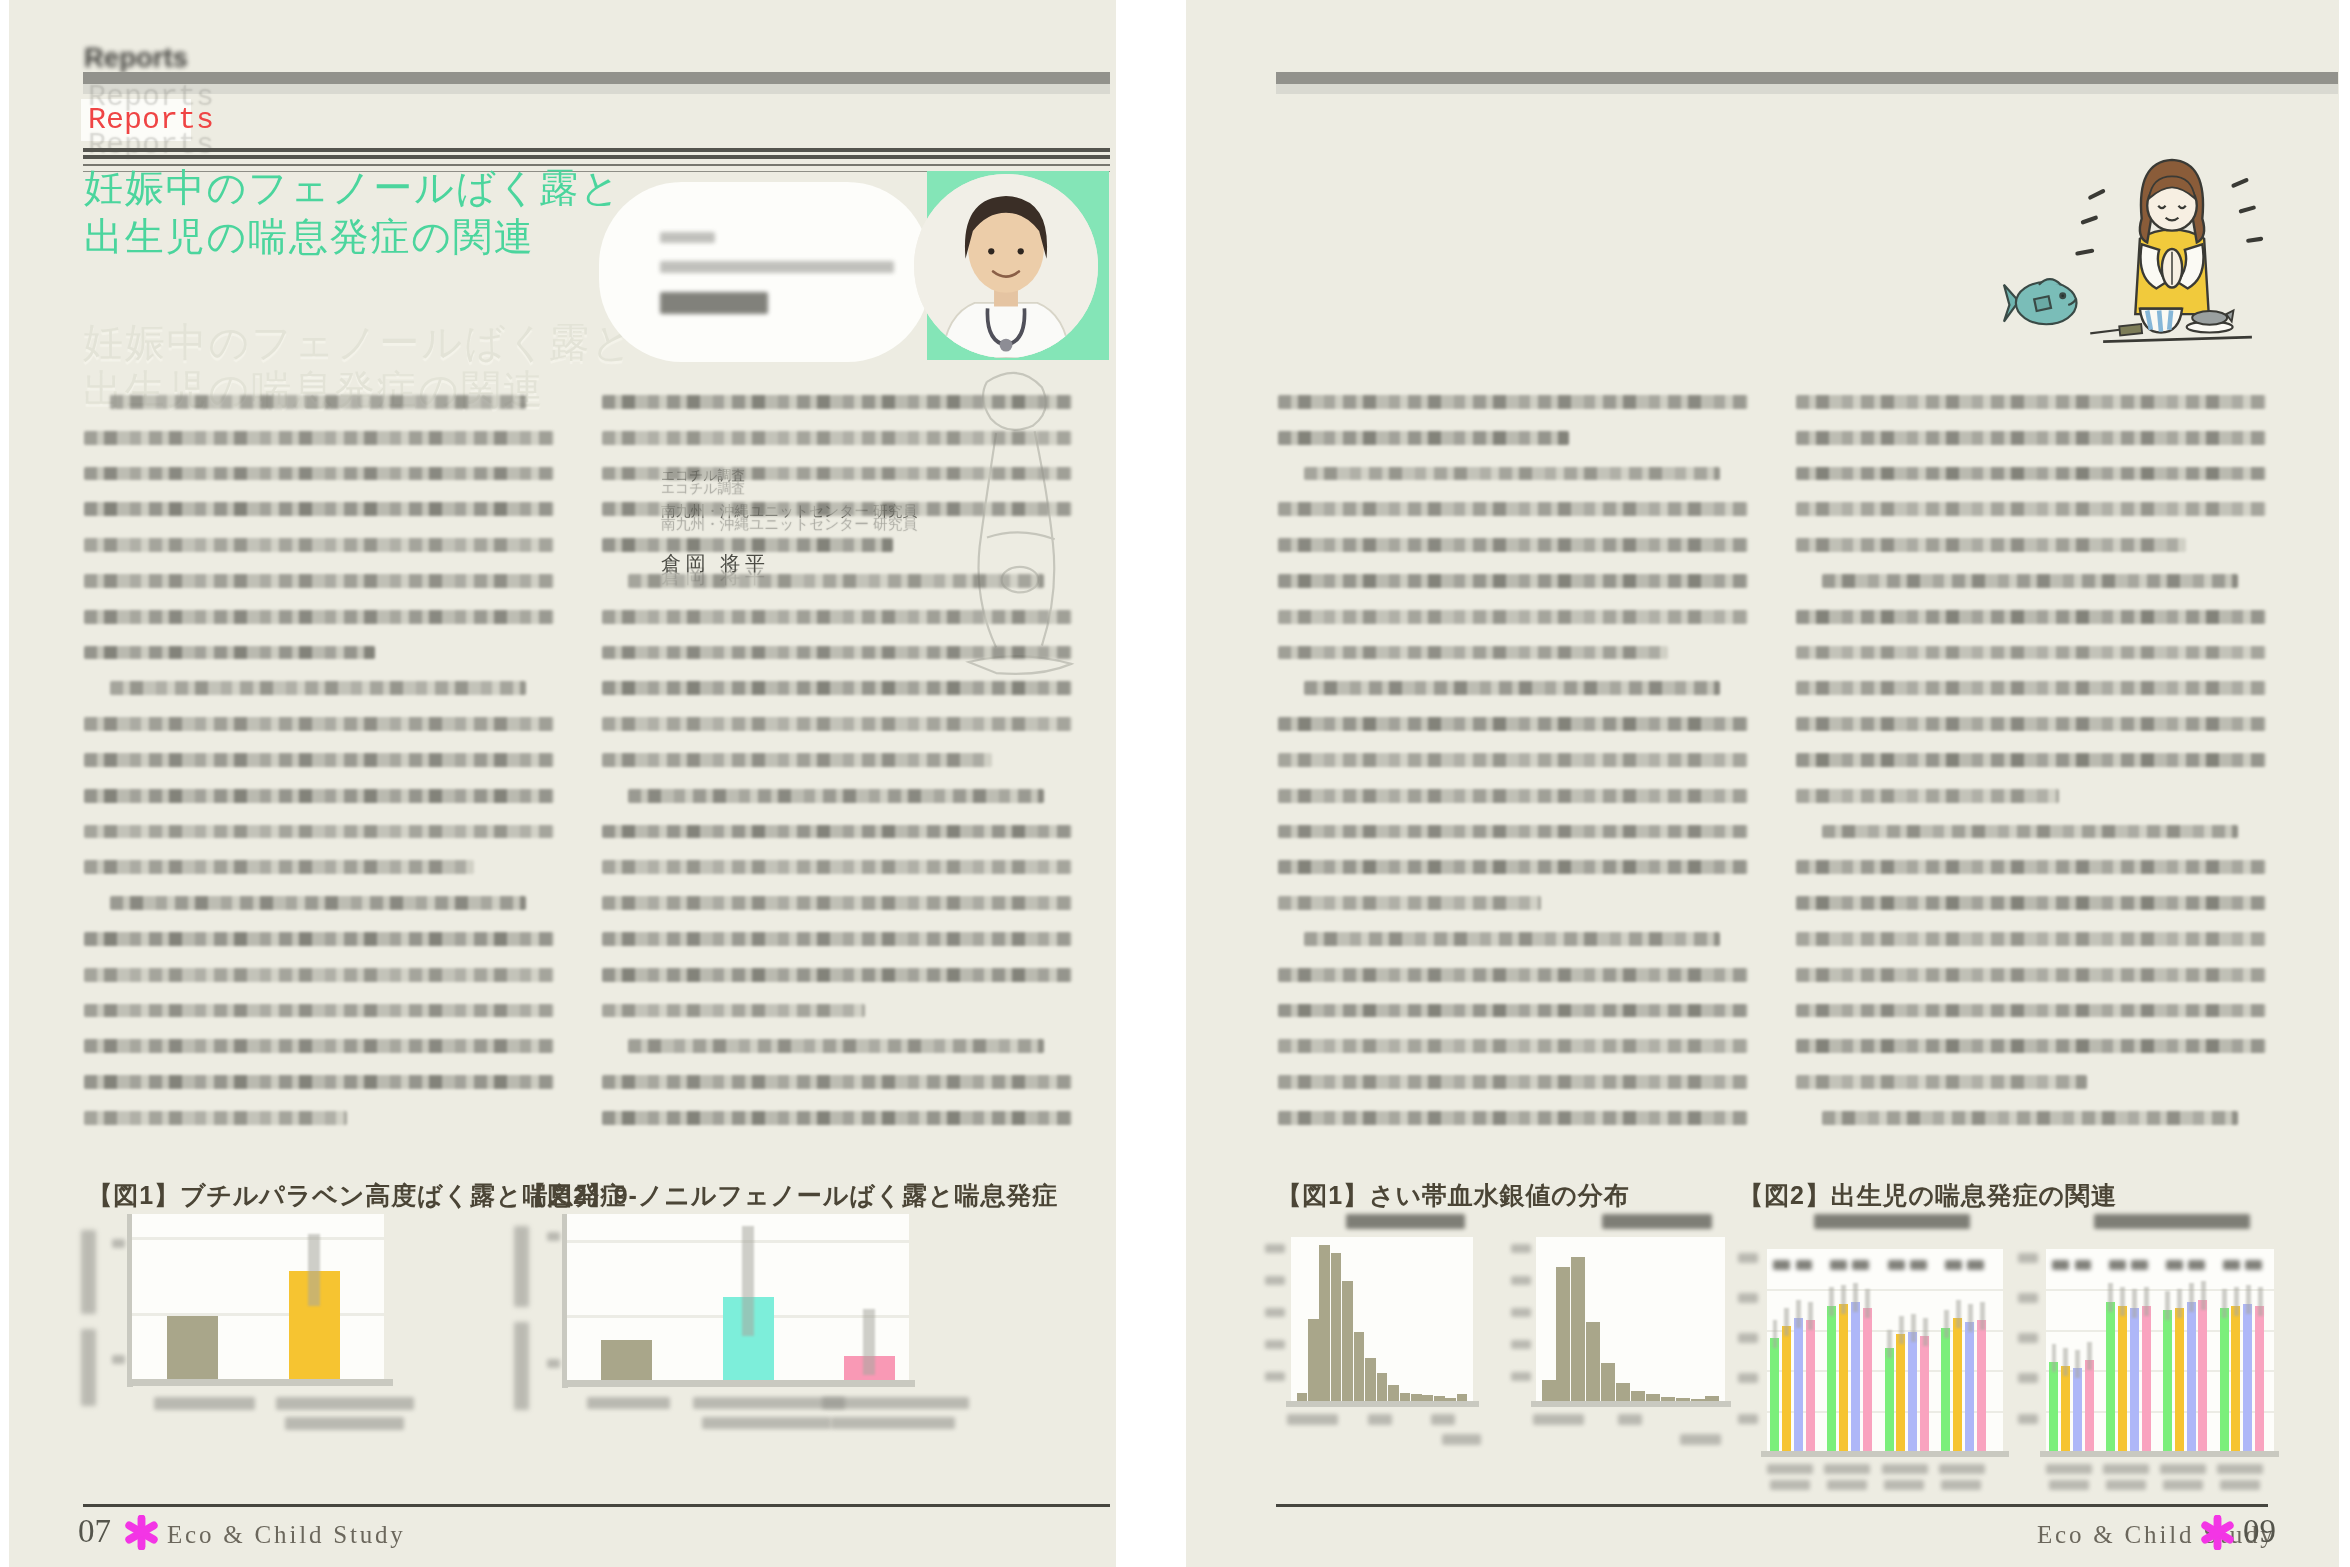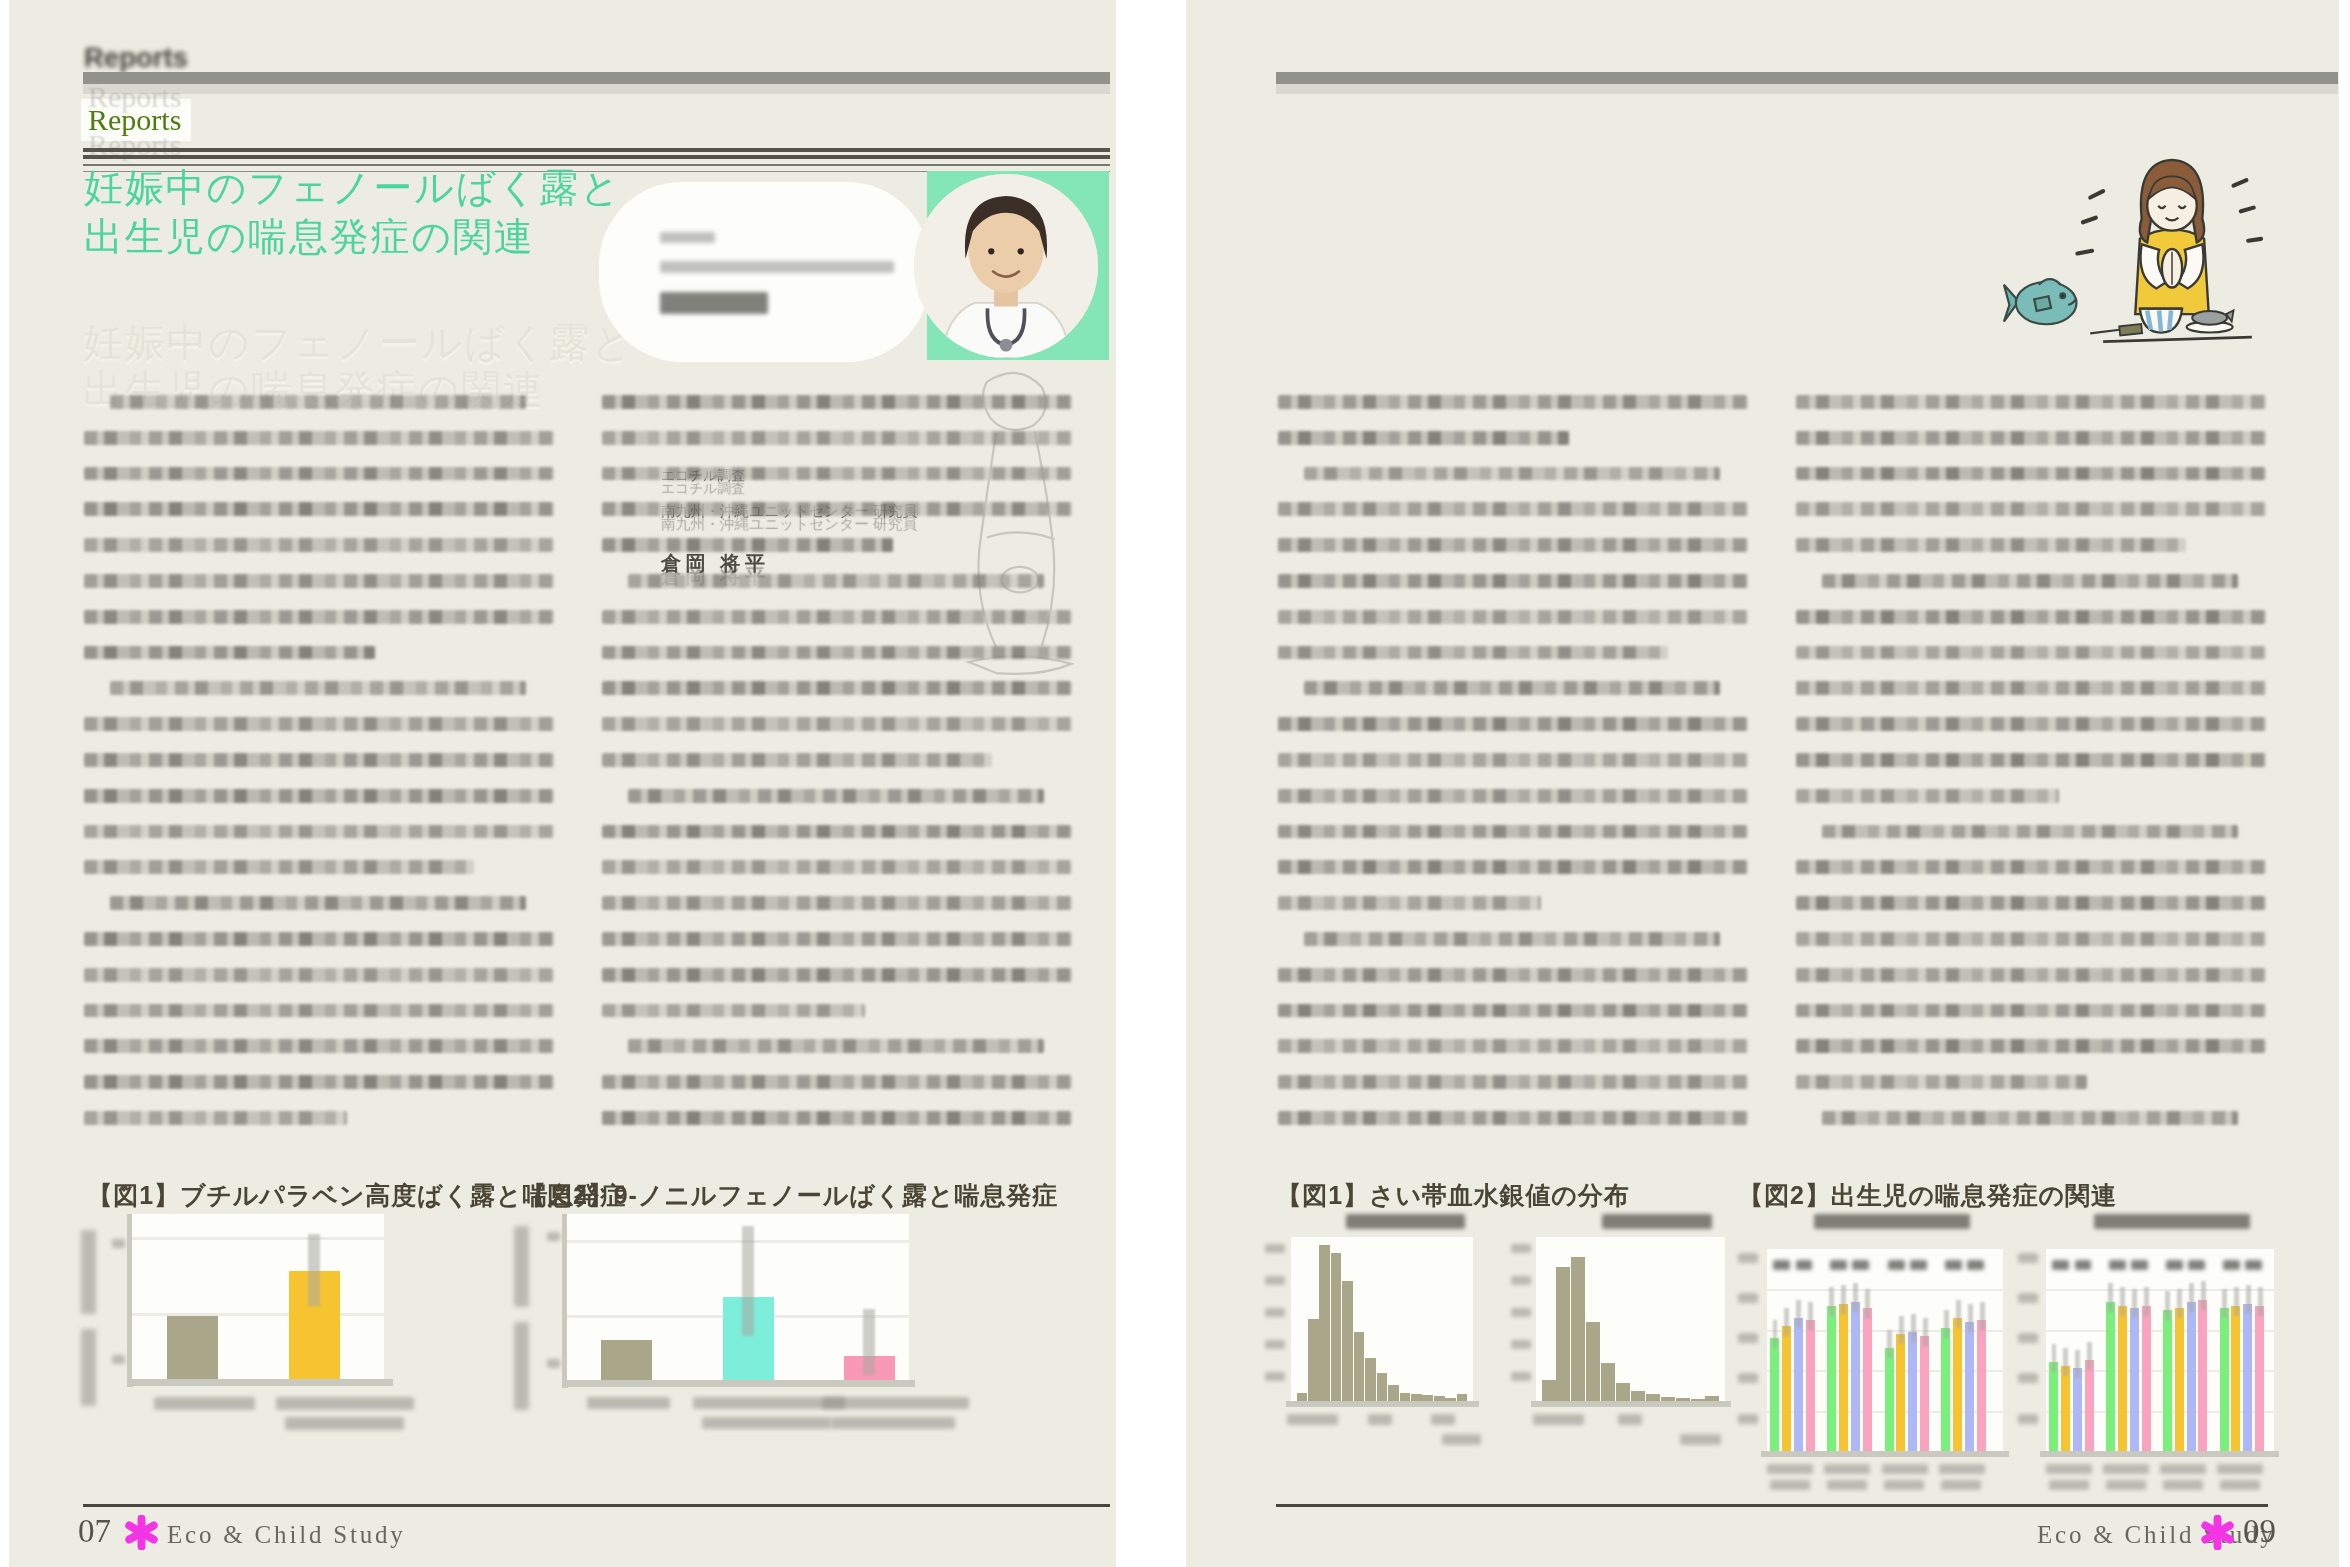--- a/index.html
+++ b/index.html
@@ -5,21 +5,21 @@
   html,body{margin:0;padding:0;background:#ffffff}
   .canvas{position:relative;width:2351px;height:1568px;background:#ffffff;overflow:hidden;
           font-family:"Liberation Sans",sans-serif;color:#3c3c36}
   .abs{position:absolute}
   .page{position:absolute;top:0;height:1568px;background:#edece2}
   
   .mosaic{position:absolute;font-weight:bold;color:#22221f;filter:blur(2.4px);opacity:.85}
   .graybar{position:absolute;height:12px;background:#92928c}
   .graybar.light{height:10px;background:#d9d9d1}
   .whitechip{position:absolute;background:#fcfcf8}
-  .reports-serif{position:absolute;font-family:Liberation Serif, serif;font-size:30px;color:#4d7c0f;
+  .reports-serif{position:absolute;font-family:Liberation Mono, monospace;font-size:30px;color:#ef4444;
      text-shadow:0 -23px 1.8px rgba(130,130,122,.30),0 25px 1.8px rgba(130,130,122,.30)}
   .rule{position:absolute;background:#54544e}
   .gtitle{position:absolute;font-size:39px;line-height:49px;color:#4bd59d;letter-spacing:1.8px;white-space:nowrap}
   .ghost-title{position:absolute;font-size:40px;line-height:48px;color:#e3e3d7;letter-spacing:1.8px;
      white-space:nowrap;filter:blur(0.6px);text-shadow:0 2.8px 0.9px #f4f3ea}
   
   .credit{position:absolute;color:#55554e;filter:blur(0.5px)}
   .credit div{text-shadow:0 13px 0.9px rgba(100,100,94,.5)}
   
   .bl{position:relative;height:13.8px;margin-bottom:22px;border-radius:1.8px;
@@ -98,21 +98,21 @@
       <path d="M112,84 Q126,150 132,206 Q138,262 120,318"></path>
       <path d="M60,200 Q96,188 134,202"></path>
       <ellipse cx="96" cy="246" rx="20" ry="14"></ellipse>
       <path d="M40,336 Q96,322 152,338 Q120,352 70,348 Z"></path>
     </g>
   </svg>
 
   <div class="credit" style="left:661px;top:467px">
     <div style="font-size:13.8px">エコチル調査</div>
     <div style="font-size:14.7px;margin-top:16.5px">南九州・沖縄ユニットセンター 研究員</div>
-    <div style="font-size:20px;letter-spacing:4.6px;margin-top:29px;font-weight:bold;color:#4d4d46">倉岡 将平</div>
+    <div style="font-size:20px;letter-spacing:4.6px;margin-top:29px;font-weight:normal;color:#4d4d46">倉岡 将平</div>
   </div>
 
   <div class="abs" style="left:84px;top:395px;width:470px">
       <div class="bl" style="margin-left: 26px; width: calc(94% - 26px); opacity: 0.68;"></div>
       <div class="bl" style="margin-left: 0px; width: calc(100% + 0px); opacity: 0.73;"></div>
       <div class="bl" style="margin-left: 0px; width: calc(100% + 0px); opacity: 0.78;"></div>
       <div class="bl" style="margin-left: 0px; width: calc(100% + 0px); opacity: 0.83;"></div>
       <div class="bl" style="margin-left: 0px; width: calc(100% + 0px); opacity: 0.68;"></div>
       <div class="bl" style="margin-left: 0px; width: calc(100% + 0px); opacity: 0.73;"></div>
       <div class="bl" style="margin-left: 0px; width: calc(100% + 0px); opacity: 0.78;"></div>

